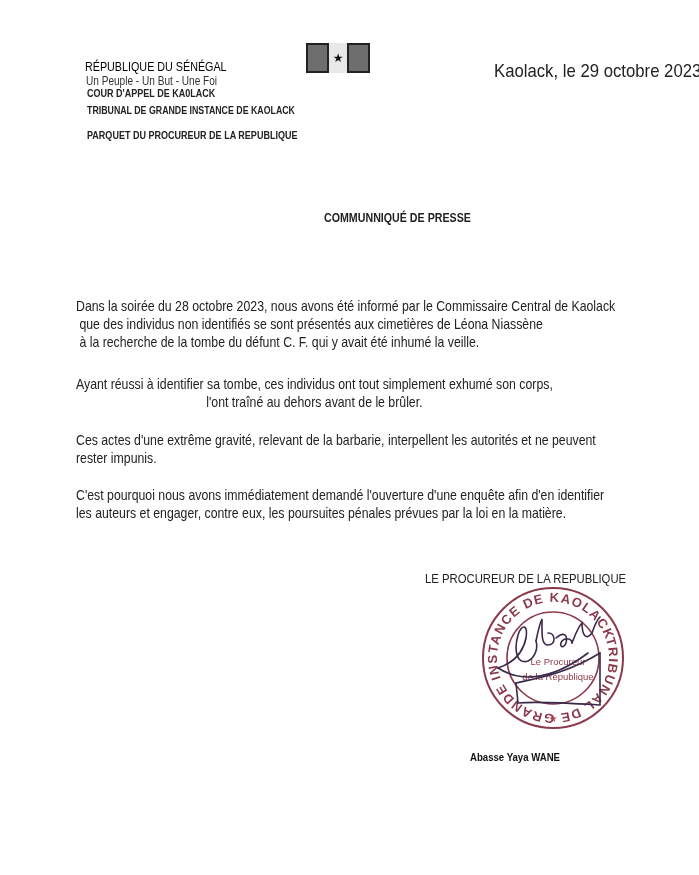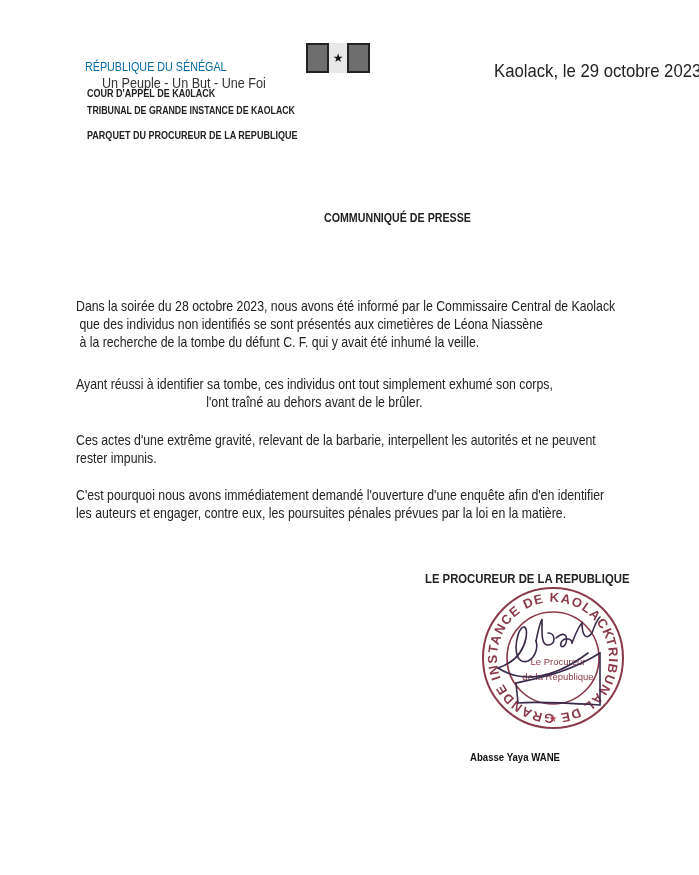--- a/index.html
+++ b/index.html
@@ -4,23 +4,23 @@
   <style>
     html, body { margin: 0; padding: 0; }
     body {
       width: 699px; height: 875px; position: relative; overflow: hidden;
       background: #ffffff; color: #1e1e1e;
       font-family: "Liberation Sans", "DejaVu Sans", sans-serif;
     }
     .abs { position: absolute; white-space: nowrap; }
     .narrow { transform-origin: left top; display: inline-block; }
 
-    .rep { left: 85px; top: 60px; font-size: 12.5px; color: #0369a1; text-decoration: underline; }
+    .rep { left: 85px; top: 60px; font-size: 12.5px; color: #000000; text-decoration: underline; }
     .rep .narrow { transform: scaleX(0.86); }
-    .devise { left: 102px; top: 74px; font-size: 15px; color: #333; }
+    .devise { left: 86px; top: 74px; font-size: 12px; color: #333; }
     .devise .narrow { transform: scaleX(0.84); }
     .cour { left: 87px; top: 87px; font-size: 11px; font-weight: bold; color: #222; }
     .cour .narrow { transform: scaleX(0.82); }
     .tgi { left: 87px; top: 104px; font-size: 11px; font-weight: bold; color: #222; }
     .tgi .narrow { transform: scaleX(0.8); }
     .parquet { left: 87px; top: 129px; font-size: 11px; font-weight: bold; color: #222; }
     .parquet .narrow { transform: scaleX(0.82); }
 
     .flag { left: 306px; top: 43px; width: 64px; height: 30px; display: flex; gap: 0; }
     .flag .band { flex: 1; height: 100%; box-sizing: border-box; }
@@ -35,21 +35,21 @@
 
     .para { left: 76px; font-size: 14.3px; line-height: 18px; color: #222; }
     .para .narrow { transform: scaleX(0.86); }
     .p1 { top: 297px; }
     .p2 { top: 375px; text-align: center; }
     .p3 { top: 431px; }
     .p4 { top: 486px; }
     .line { display: block; height: 18px; }
     .indent { padding-left: 4px; }
 
-    .proc { left: 425px; top: 571px; font-size: 13px; color: #222; text-decoration: underline; font-weight: bold; }
+    .proc { left: 425px; top: 571px; font-size: 13px; color: #222; text-decoration: underline; }
     .proc .narrow { transform: scaleX(0.87); }
 
     .stamp { left: 478px; top: 583px; width: 150px; height: 150px; }
 
     .signer { left: 470px; top: 752px; font-size: 10px; font-weight: bold; color: #111; }
     .signer .narrow { transform: scaleX(0.96); }
   </style>
 </head>
 <body>
 

